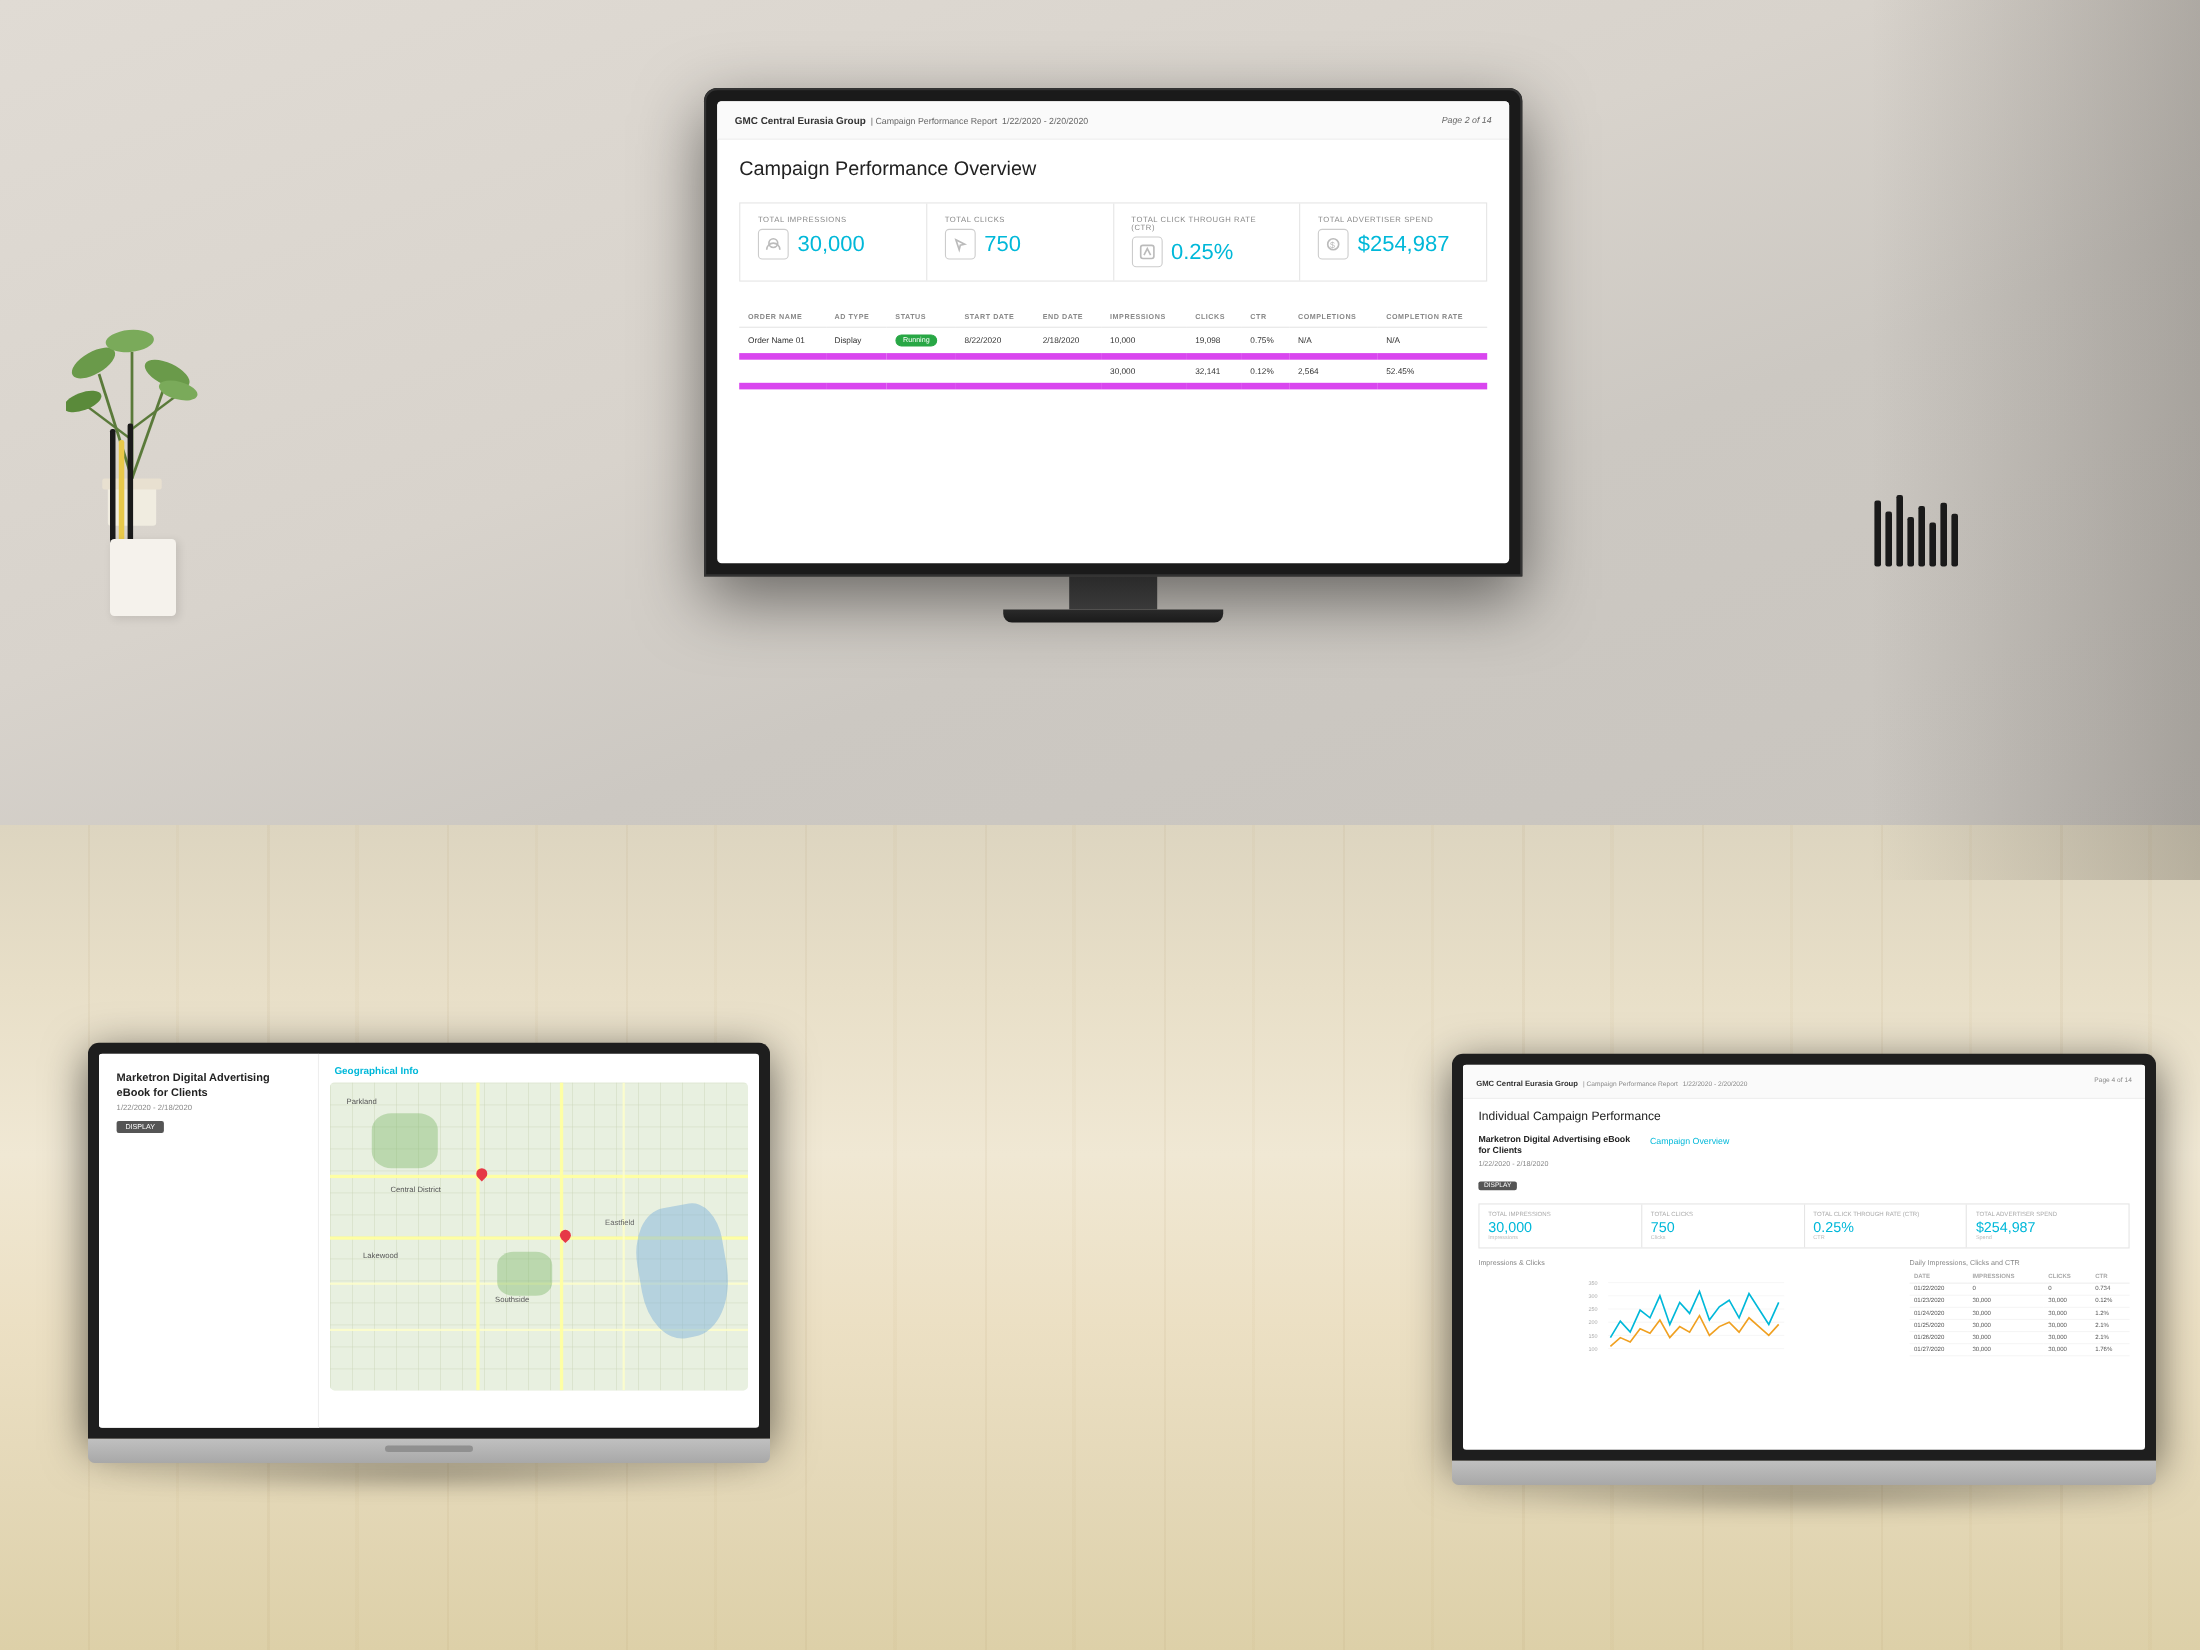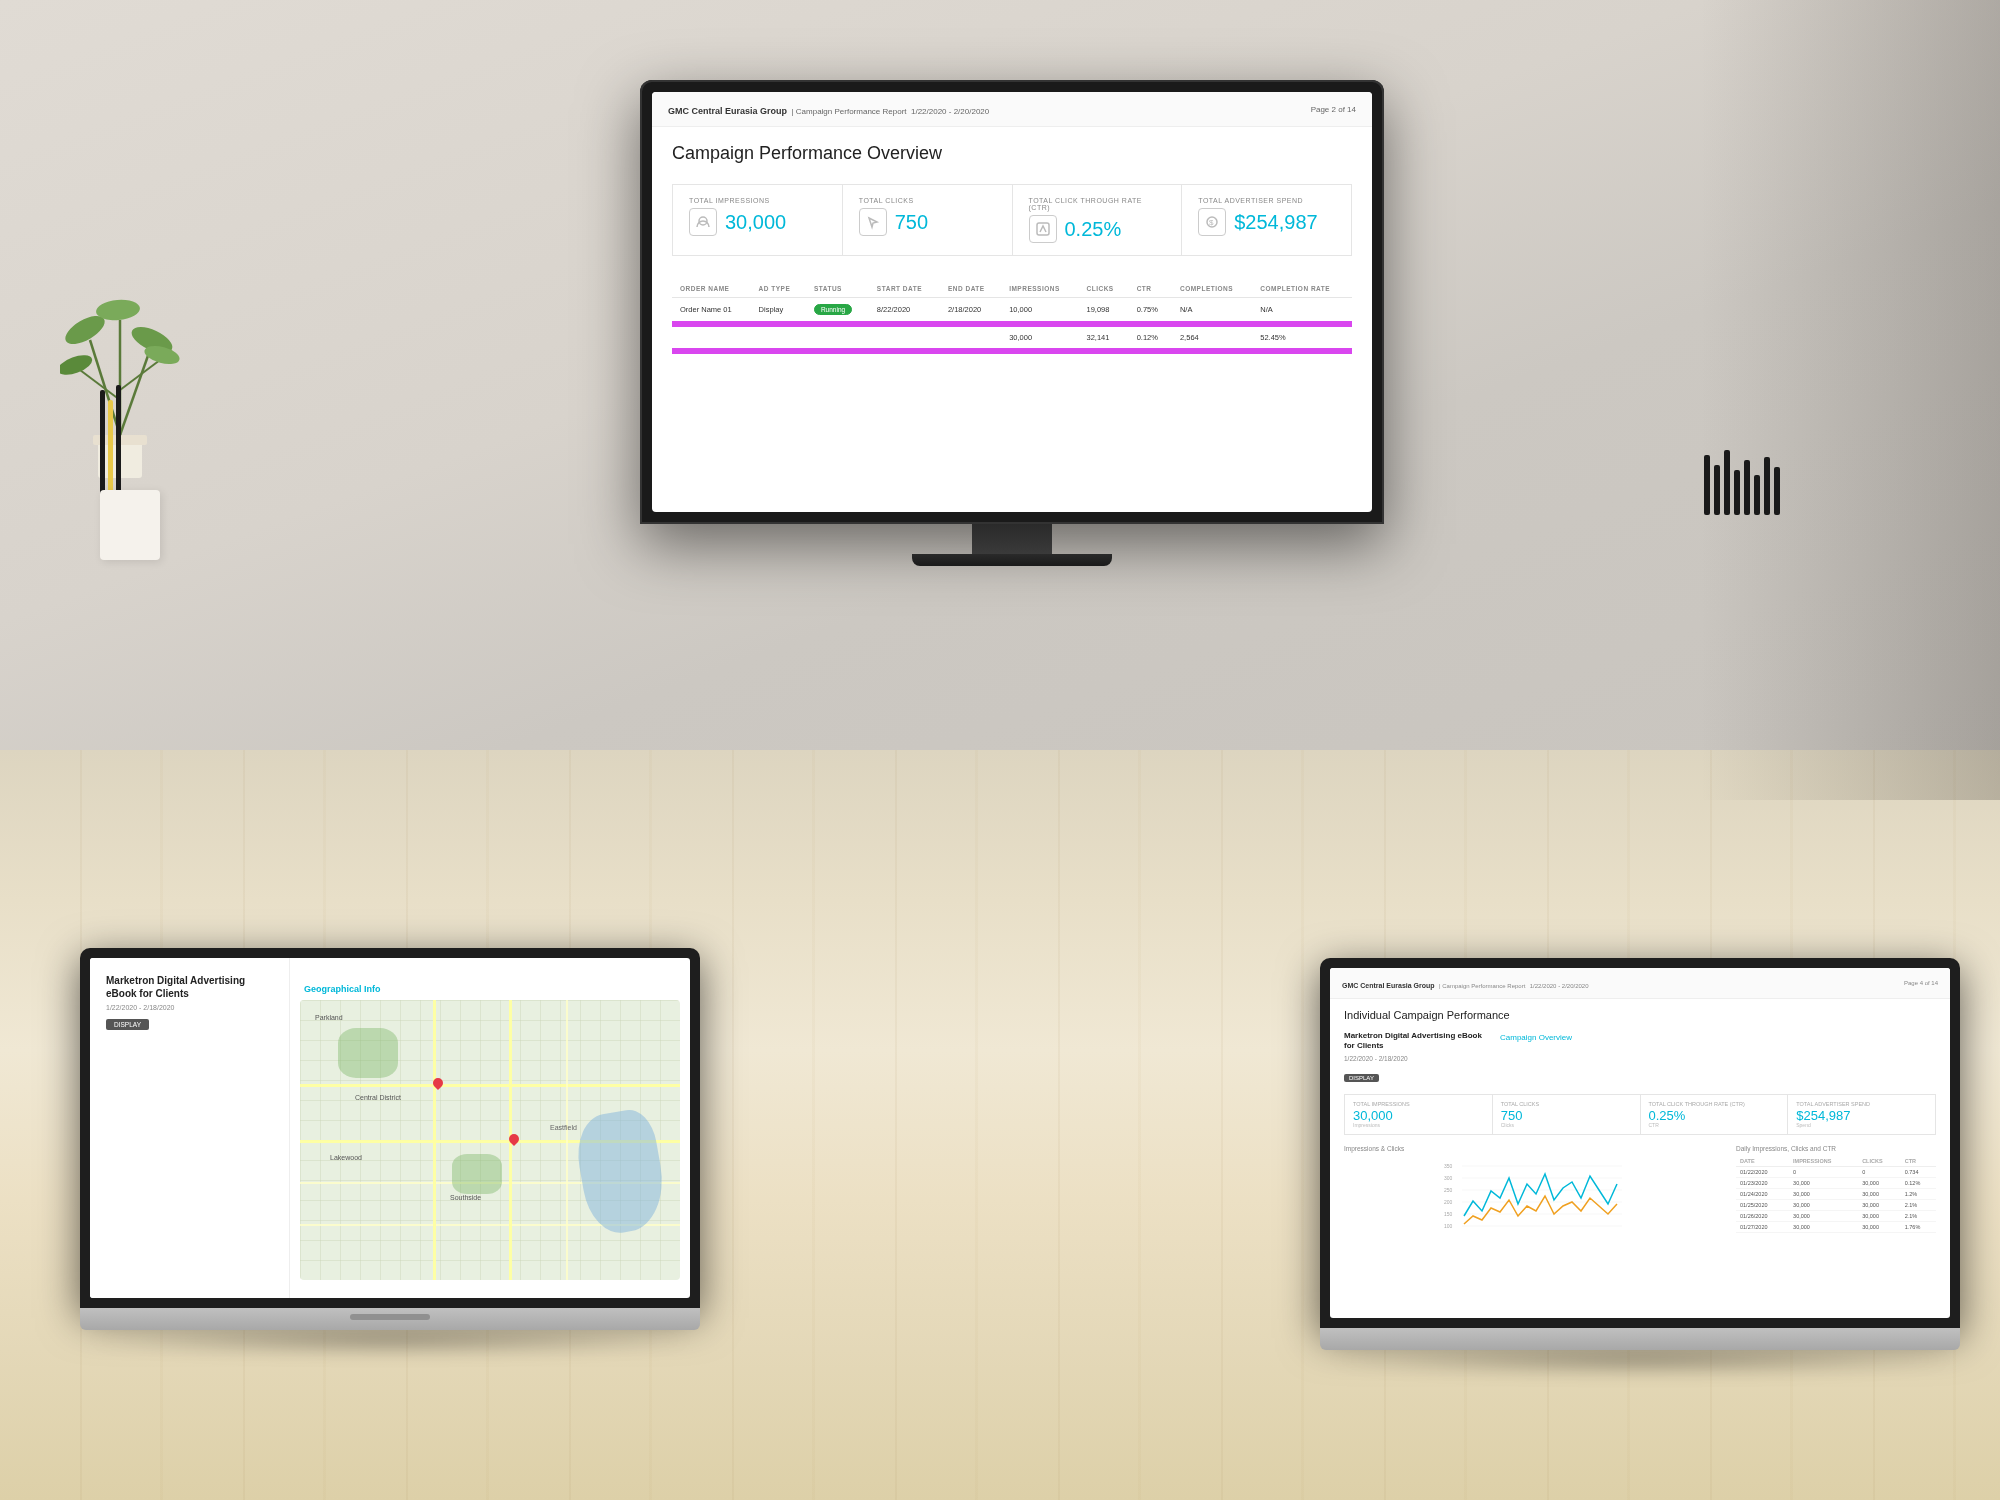--- a/index.html
+++ b/index.html
@@ -128,20 +128,21 @@
     }
 
     .report-subtitle {
       font-size: 8px;
       color: #666;
     }
 
     .report-page {
       font-size: 8px;
       color: #666;
+      font-style: italic;
     }
 
     .report-body {
       padding: 16px 20px;
     }
 
     .report-title {
       font-size: 18px;
       color: #222;
       font-weight: 300;
@@ -310,21 +311,21 @@
       font-size: 6.5px;
       border-radius: 2px;
     }
 
     .geo-main {
       flex: 1;
       position: relative;
     }
 
     .geo-section-title {
-      padding: 26px 14px 6px;
+      padding: 10px 14px 6px;
       font-size: 9px;
       font-weight: bold;
       color: #00b8d9;
     }
 
     
     .map-container {
       margin: 0 10px 10px;
       flex: 1;
       background: #e8f0e0;

